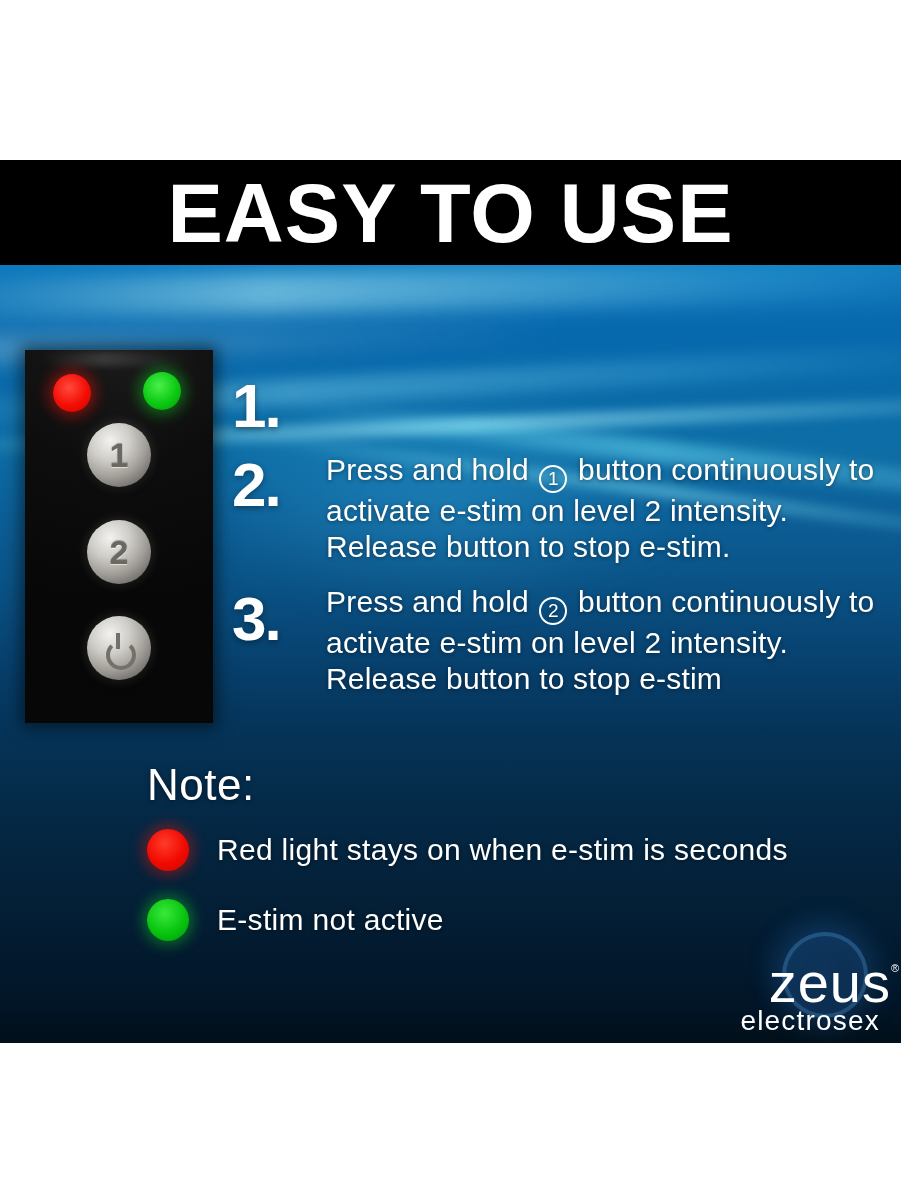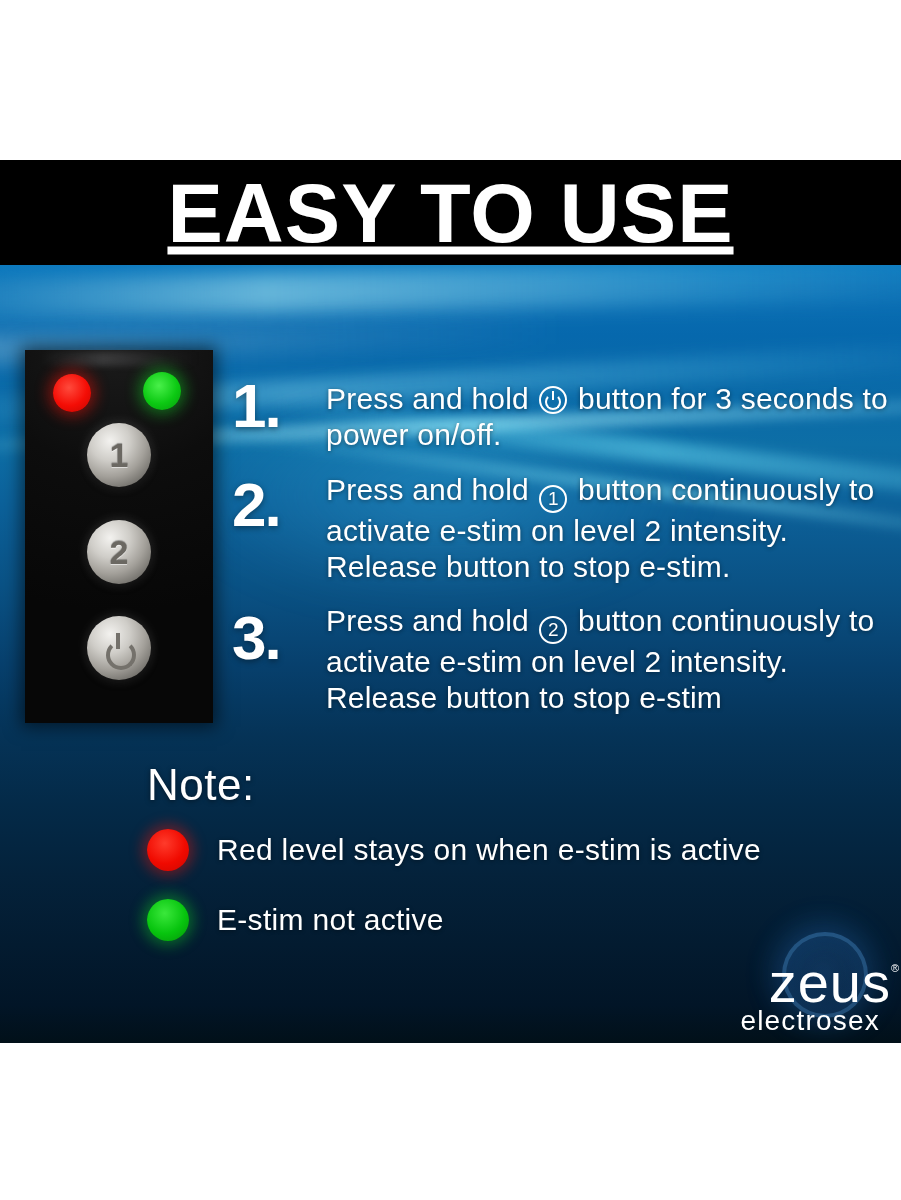--- a/index.html
+++ b/index.html
@@ -37,21 +37,20 @@
     transform: translateY(-50%);
     width: 901px;
     text-align: center;
     color: #ffffff;
     font-family: "Liberation Sans", sans-serif;
     font-weight: bold;
     font-size: 83px;
     letter-spacing: 1px;
     line-height: 1;
     white-space: nowrap;
-    text-decoration: underline;
   }
 
   
   .blue-panel {
     position: absolute;
     left: 0;
     top: 265px;
     width: 901px;
     height: 778px;
     overflow: hidden;
@@ -444,25 +443,20 @@
       <div class="btn btn-2">2</div>
       <div class="btn btn-p">
         <span class="pwr-glyph"></span>
       </div>
     </div>
 
     <div class="steps">
 
       <div class="step step-1">
         <div class="step-num">1.</div>
-        <div class="step-body">
-          <span>Press and hold</span>
-          <span class="circ circ-pwr"></span>
-          <span>button for 3 seconds to power on/off.</span>
-        </div>
       </div>
 
       <div class="step step-2">
         <div class="step-num">2.</div>
         <div class="step-body">
           <span>Press and hold</span>
           <span class="circ">1</span>
           <span>button continuously to activate e-stim on level 2 intensity. Release button to stop e-stim.</span>
         </div>
       </div>
@@ -476,21 +470,21 @@
         </div>
       </div>
 
     </div>
 
     <div class="note-block">
       <div class="note-title">Note:</div>
 
       <div class="note-row">
         <div class="note-dot dot-red"></div>
-        <div class="note-text">Red level stays on when e-stim is active</div>
+        <div class="note-text">Red light stays on when e-stim is seconds</div>
       </div>
 
       <div class="note-row second">
         <div class="note-dot dot-green"></div>
         <div class="note-text">E-stim not active</div>
       </div>
     </div>
 
     <div class="logo">
       <div class="logo-main">

